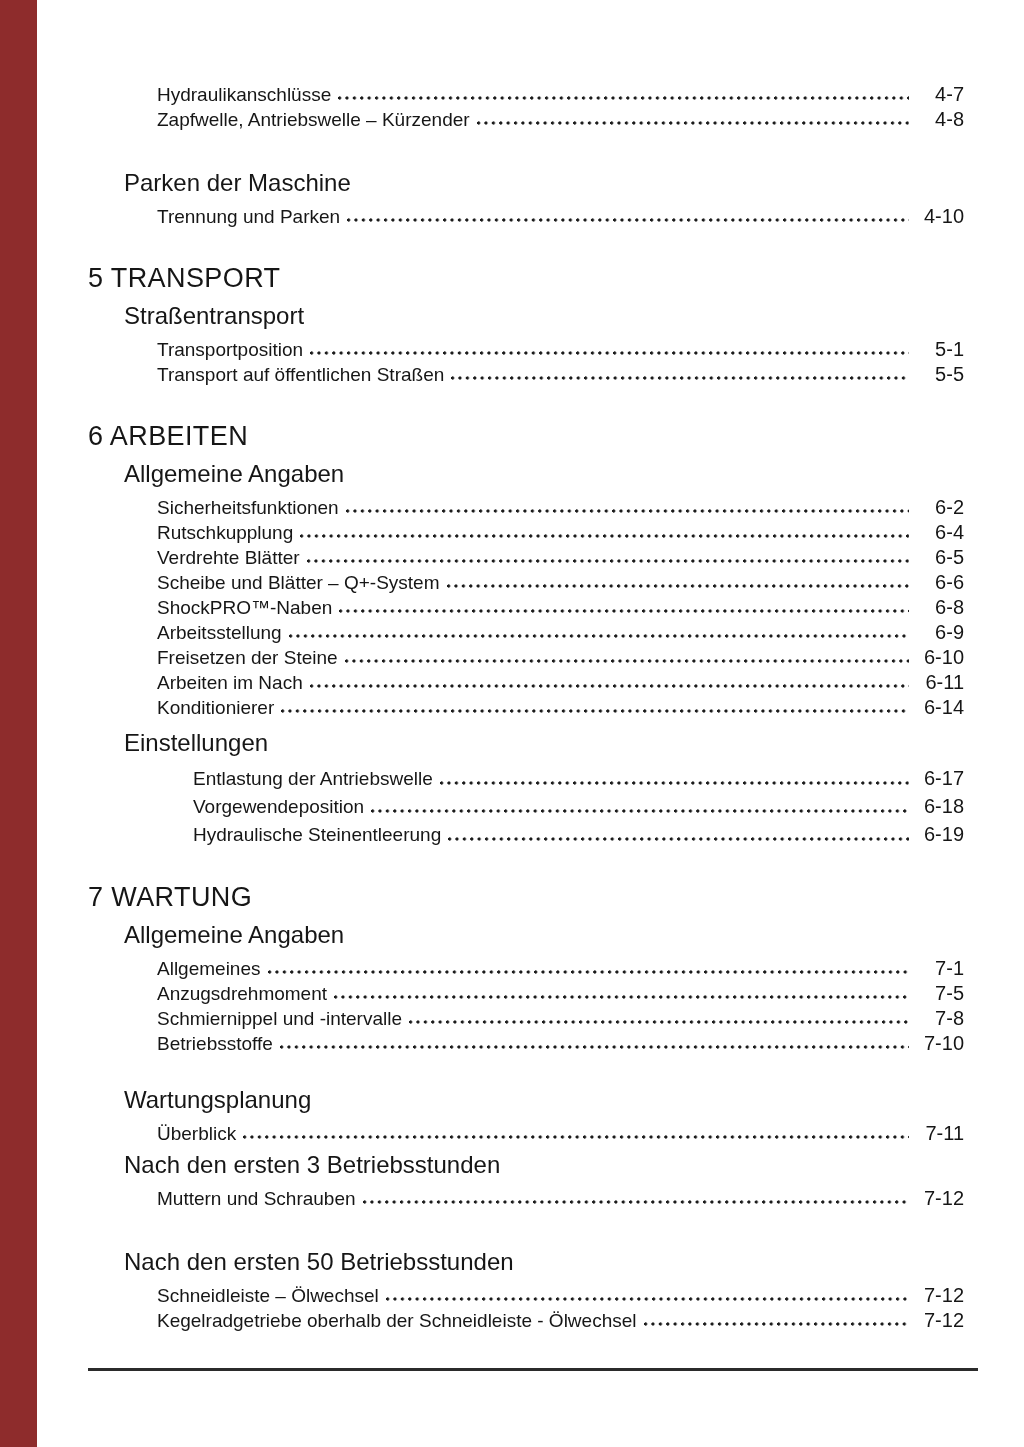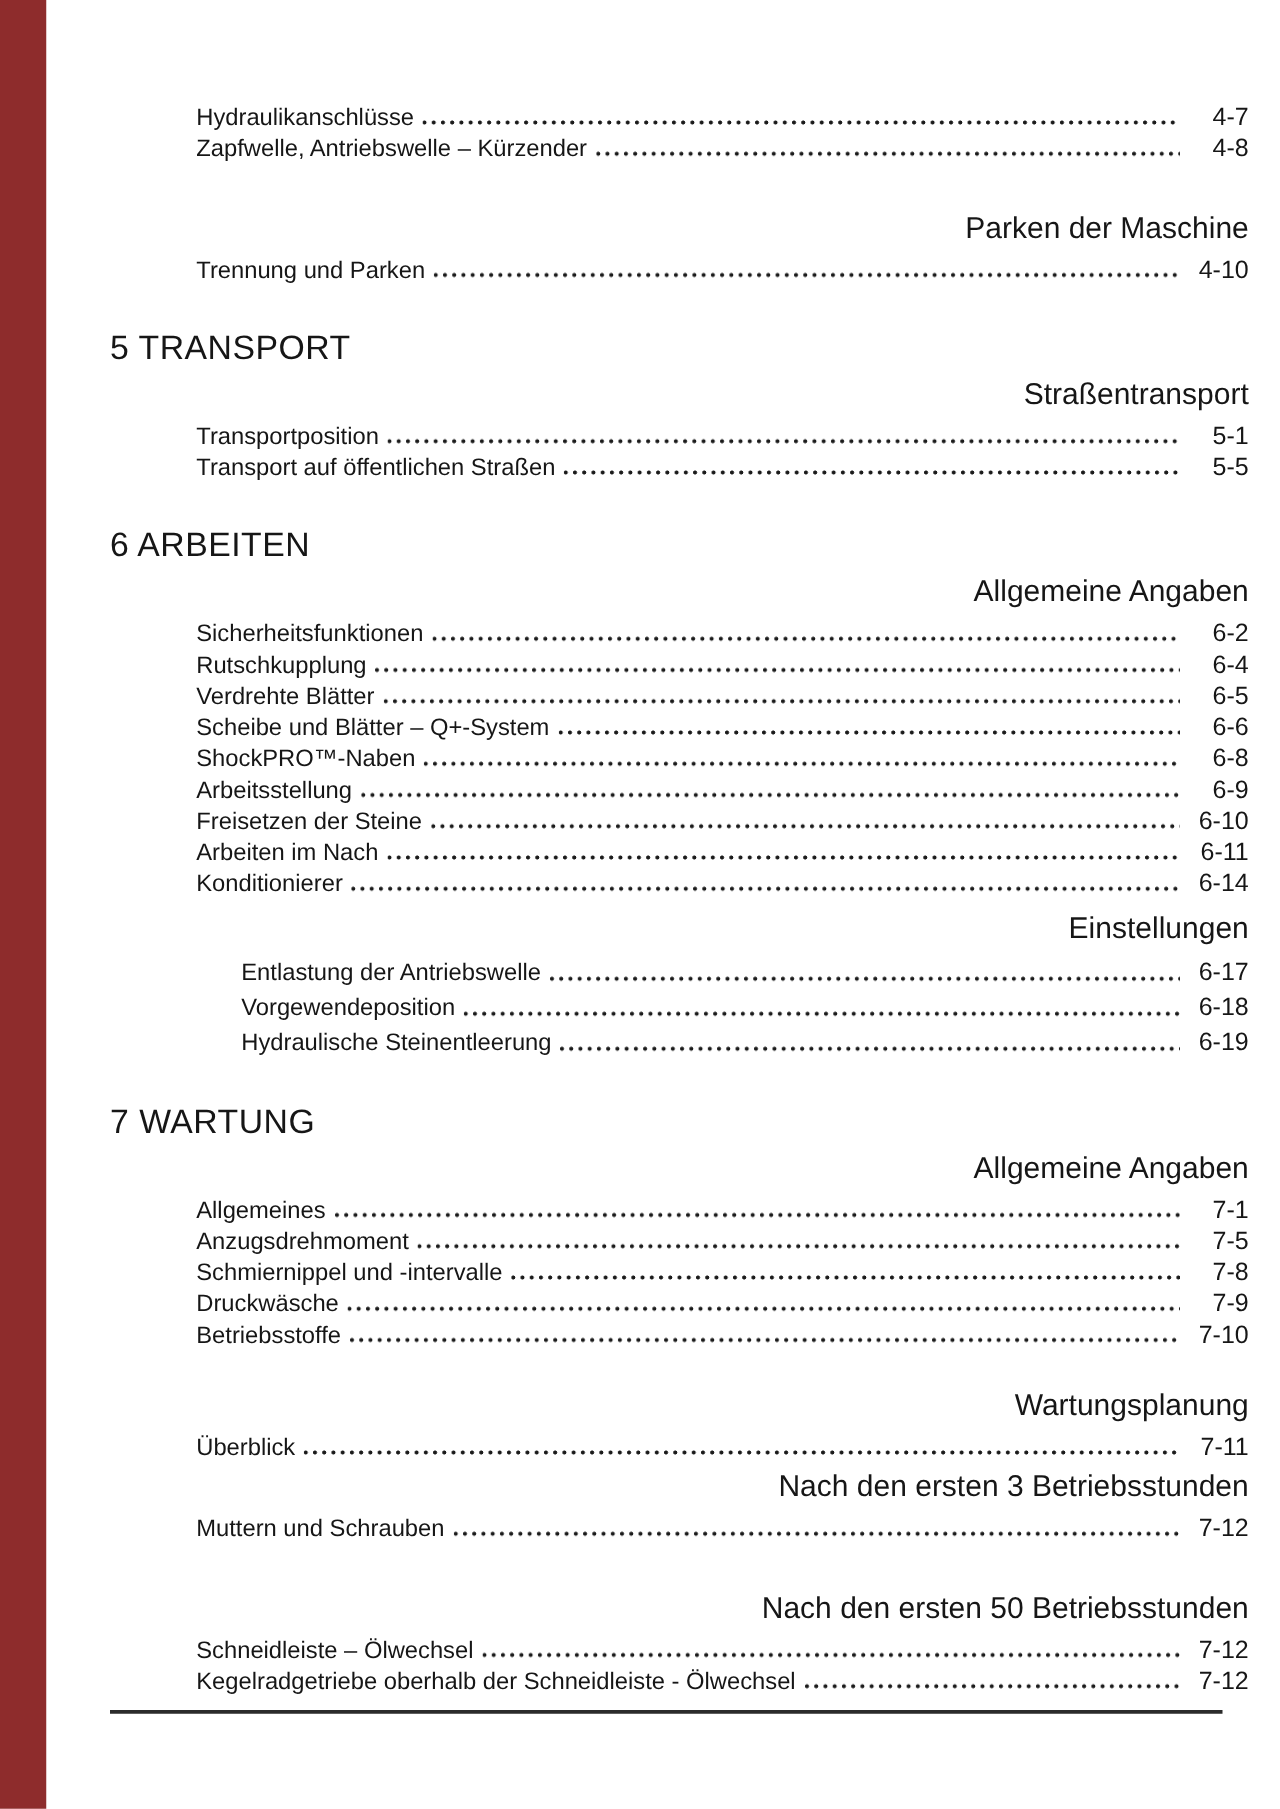--- a/index.html
+++ b/index.html
@@ -30,37 +30,36 @@
   .toc {
     position: absolute;
     top: 82px;
     left: 0;
     right: 0;
   }
 
   .row {
     display: flex;
     align-items: baseline;
-    padding-right: 25px;
+    padding-right: 60px;
     white-space: nowrap;
   }
 
   .row-l1 {
     font-size: 27px;
     line-height: 38px;
     margin-top: 30px;
     padding-left: 88px;
     letter-spacing: 0.4px;
   }
   .row-l2 {
     font-size: 24px;
     line-height: 34px;
     margin-top: 2px;
     padding-left: 124px;
-    justify-content: flex-end;
   }
   .row-l3 {
     font-size: 19px;
     line-height: 24px;
     margin-top: 0;
     padding-left: 157px;
   }
   .row-l4 {
     font-size: 19px;
     line-height: 26px;
@@ -229,25 +228,20 @@
       <span class="label">Anzugsdrehmoment</span>
       <span class="leader"></span>
       <span class="pagenum">7-5</span>
     </div>
     <div class="row row-l3">
       <span class="label">Schmiernippel und -intervalle</span>
       <span class="leader"></span>
       <span class="pagenum">7-8</span>
     </div>
     <div class="row row-l3">
-      <span class="label">Druckwäsche</span>
-      <span class="leader"></span>
-      <span class="pagenum">7-9</span>
-    </div>
-    <div class="row row-l3">
       <span class="label">Betriebsstoffe</span>
       <span class="leader"></span>
       <span class="pagenum">7-10</span>
     </div>
     <div class="row row-l2 sp-md">
       <span class="label">Wartungsplanung</span>
     </div>
     <div class="row row-l3">
       <span class="label">Überblick</span>
       <span class="leader"></span>

